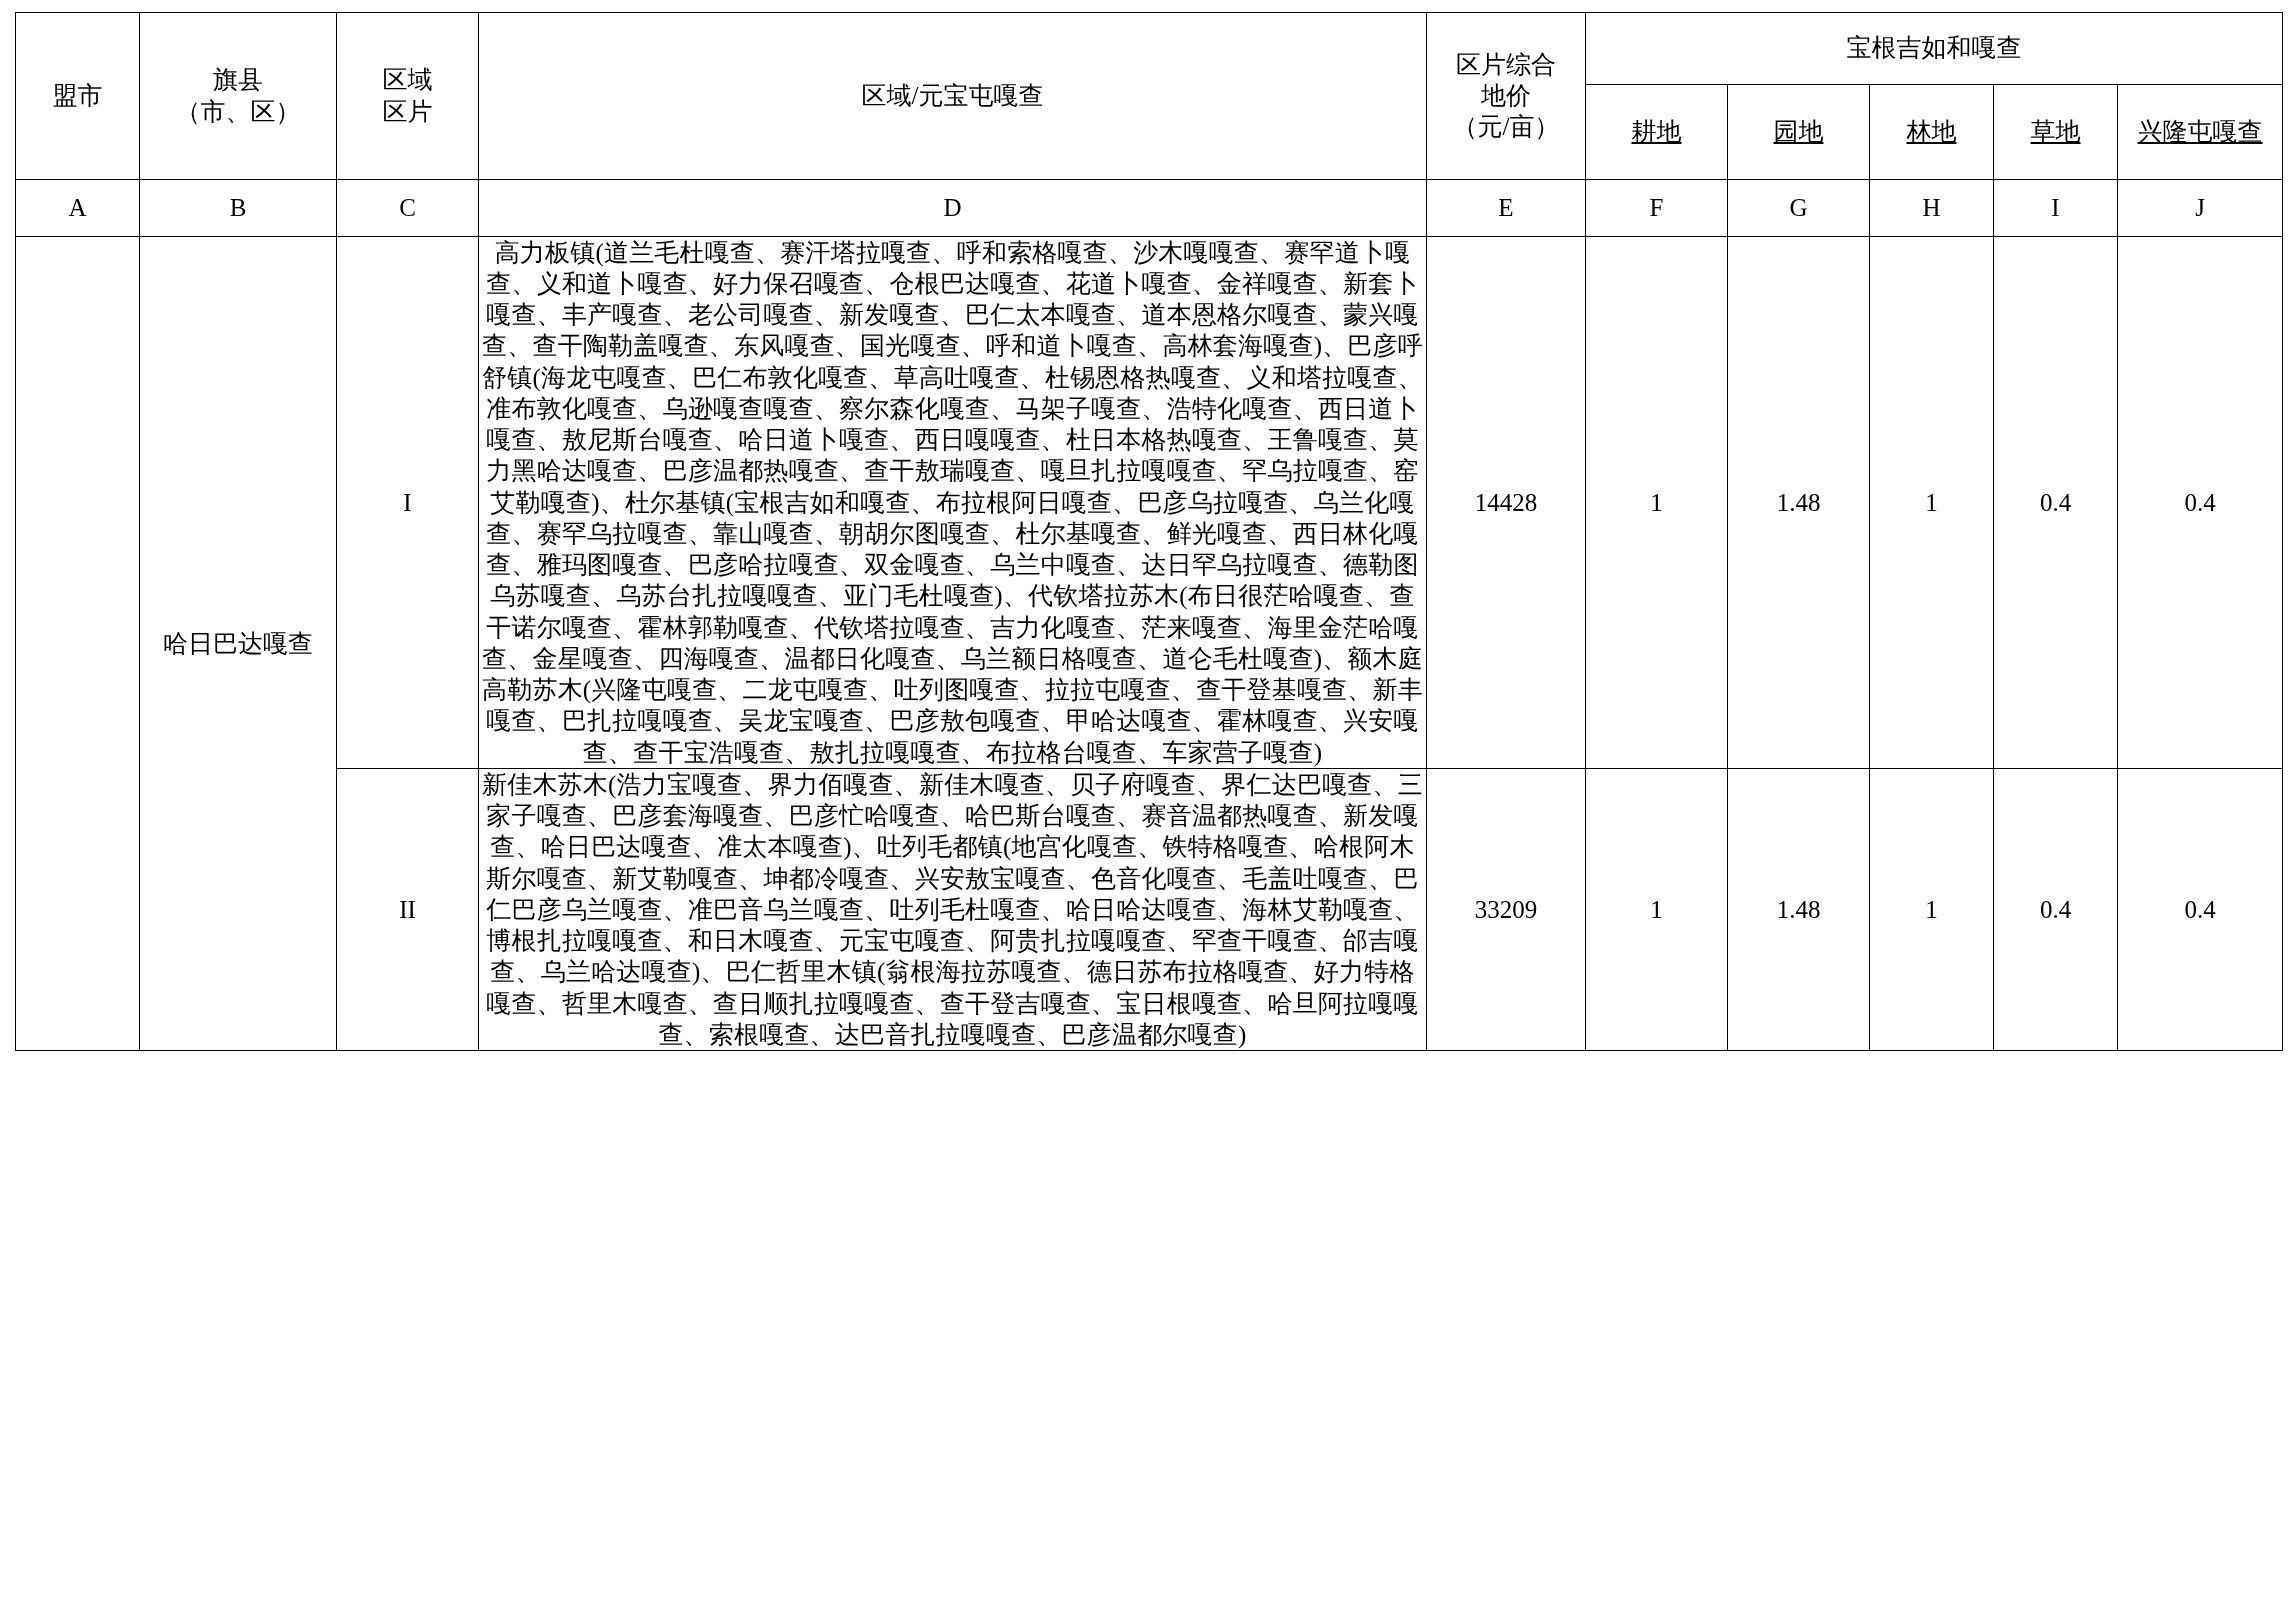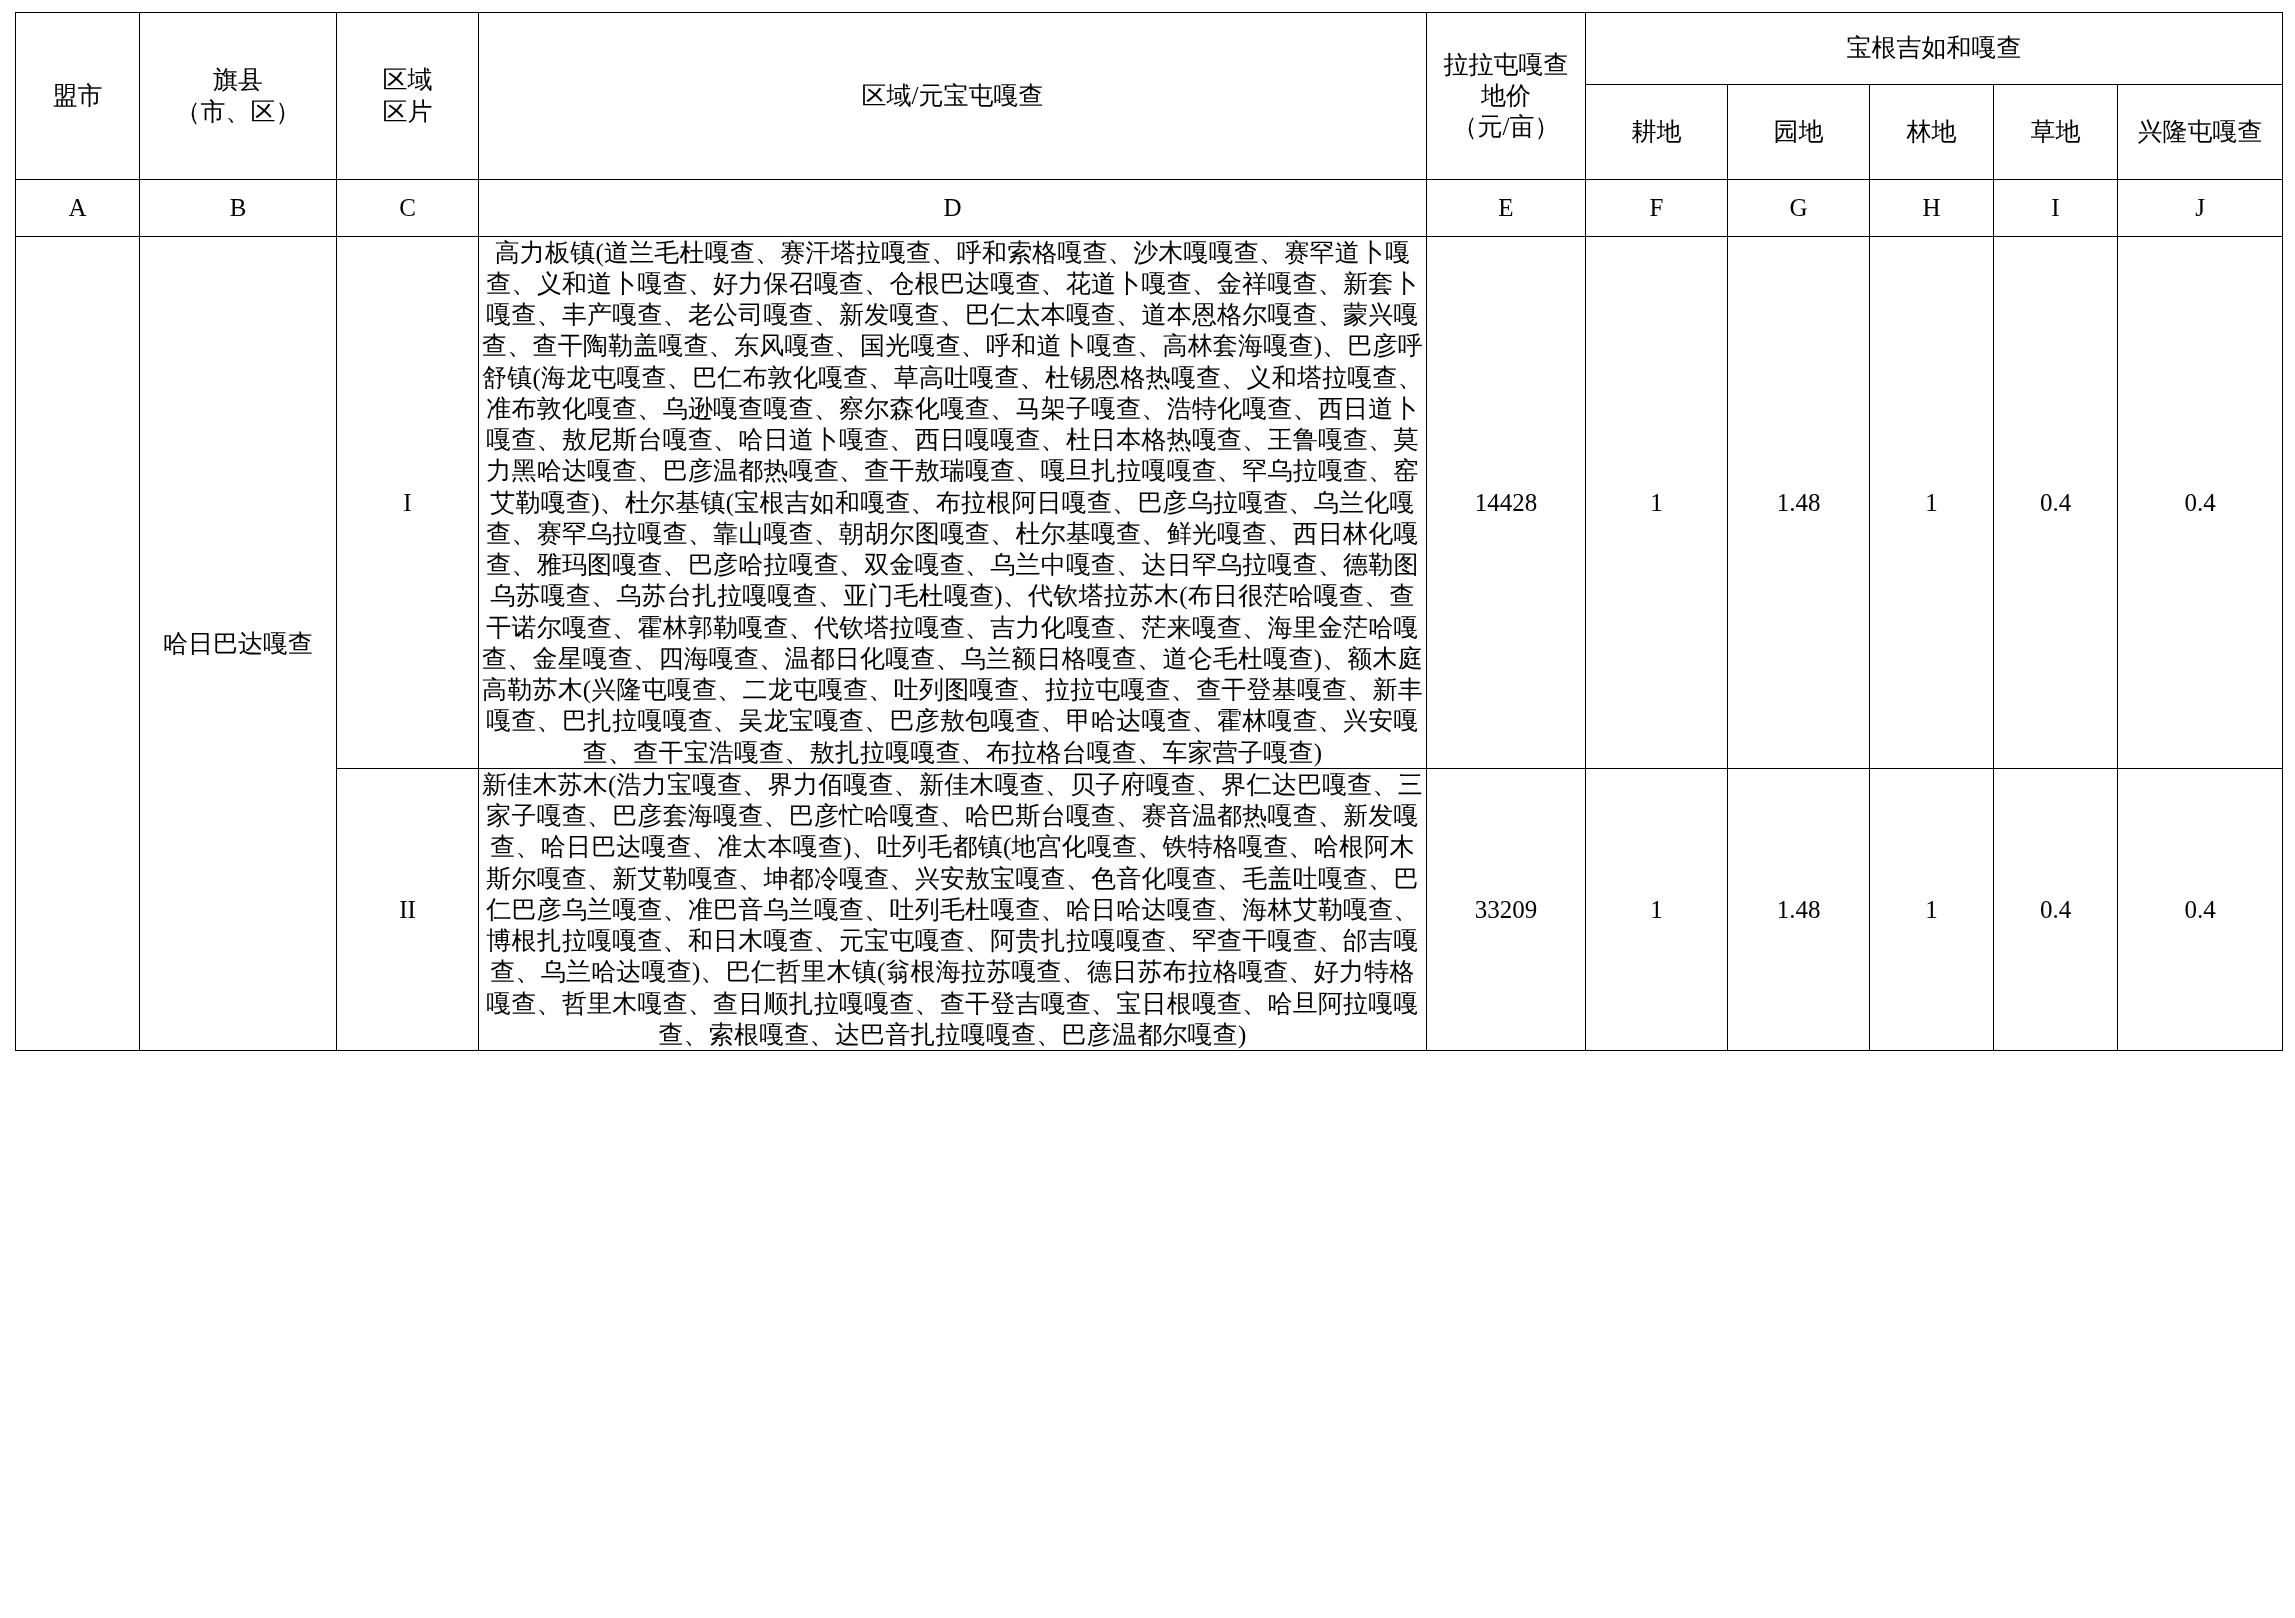--- a/index.html
+++ b/index.html
@@ -50,20 +50,21 @@
     height: 165px;
     font-size: 25.6px;
   }
   .hdr-group {
     height: 71px;
     font-size: 25.6px;
   }
   .hdr-sub {
     height: 94px;
     font-size: 25.6px;
+    text-decoration: underline;
   }
   .letter-row td {
     height: 56px;
     font-size: 25.6px;
     font-family: "Liberation Serif", serif;
   }
   .desc-cell {
     text-align: left;
     padding: 8.3px 10px 10px 11.6px;
     font-size: 25px;
@@ -105,21 +106,21 @@
         <td class="hdr-cell two-line" rowspan="2">
           <div>旗县</div>
           <div>（市、区）</div>
         </td>
         <td class="hdr-cell two-line" rowspan="2">
           <div>区域</div>
           <div>区片</div>
         </td>
         <td class="hdr-cell" rowspan="2">区域/元宝屯嘎查</td>
         <td class="hdr-cell two-line" rowspan="2">
-          <div>拉拉屯嘎查</div>
+          <div>区片综合</div>
           <div>地价</div>
           <div>（元/亩）</div>
         </td>
         <td class="hdr-group" colspan="5">宝根吉如和嘎查</td>
       </tr>
       <tr>
         <td class="hdr-sub">耕地</td>
         <td class="hdr-sub">园地</td>
         <td class="hdr-sub">林地</td>
         <td class="hdr-sub">草地</td>

